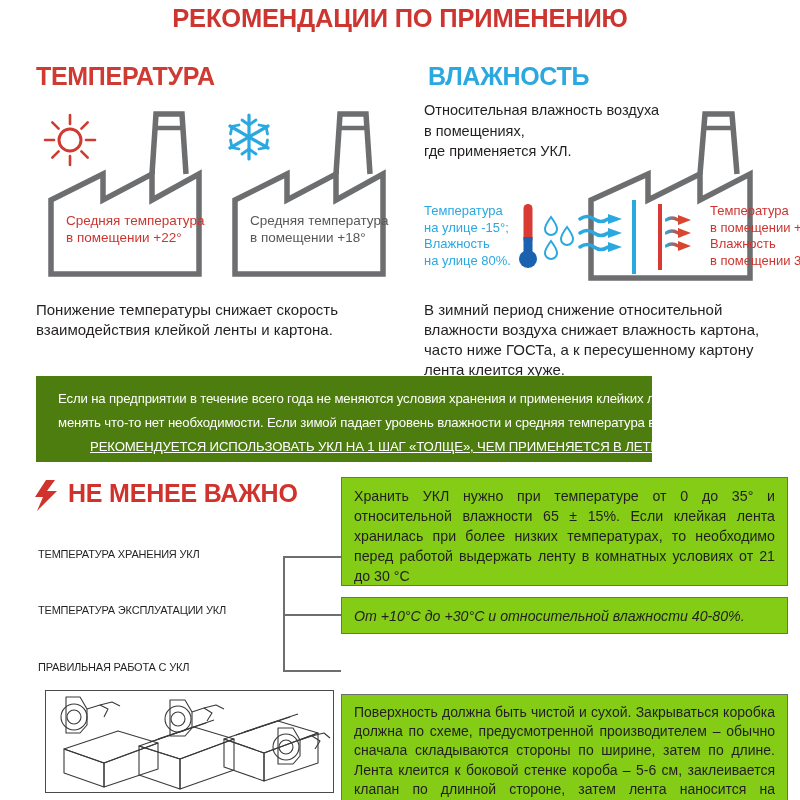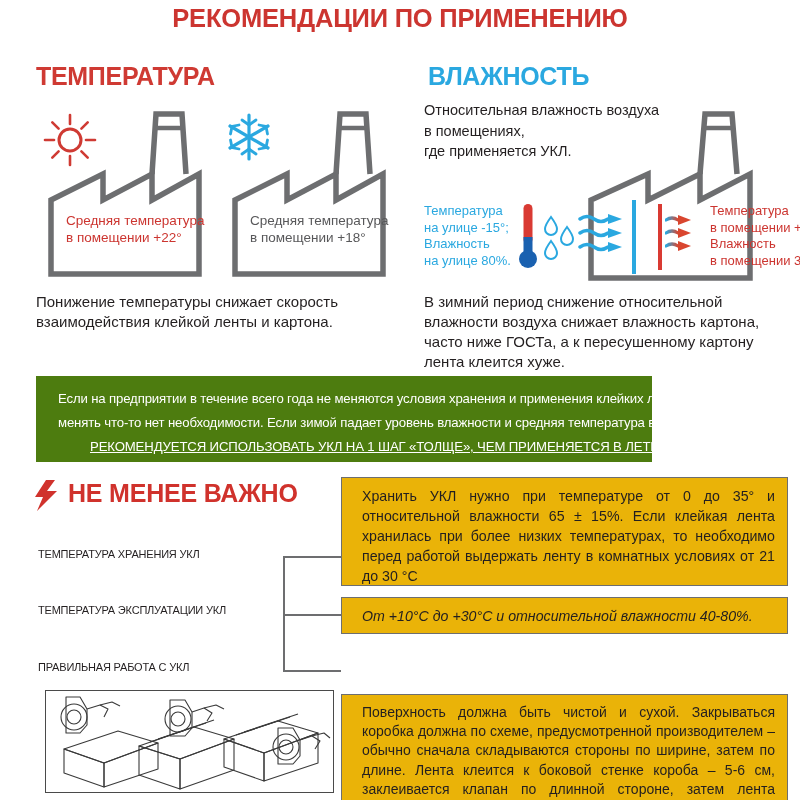--- a/index.html
+++ b/index.html
@@ -47,20 +47,21 @@
   }
   .red-lbl{color:#cc3530;}
   .gray-lbl{color:#58585a;}
 
   
   .para{
     position:absolute;
     font-size:15px;
     line-height:20px;
     color:#231f20;
+    margin-top:8px;
   }
   #para-temp{left:36px;top:292px;width:380px;}
   #para-hum{left:424px;top:292px;width:372px;}
 
   
   #gray-box{
     position:absolute;
     left:36px;top:376px;width:616px;height:86px;
     background:#4d7c0f;
     box-sizing:border-box;
@@ -94,25 +95,25 @@
   #lbl-work{left:38px;top:661px;}
 
   
   .conn{position:absolute;background:#6d6e70;}
 
   
   .info-box{
     position:absolute;
     border:1.5px solid #6d6e70;
     box-sizing:border-box;
-    background:#eab308;
+    background:#84cc16;
     font-size:14.2px;
     line-height:20px;
     color:#231f20;
-    padding:8px 12px 6px 20px;
+    padding:8px 12px 6px 12px;
   }
   #box-store{left:341px;top:477px;width:447px;height:109px;}
   #box-use{left:341px;top:597px;width:447px;height:37px;font-style:italic;}
   #box-work{left:341px;top:646px;width:447px;height:148px;font-size:14px;line-height:19.2px;margin-top:48px;}
 
   .jt{text-align:justify;text-align-last:left;}
 
   
   #photo-box{
     position:absolute;left:45px;top:690px;width:289px;height:103px;

